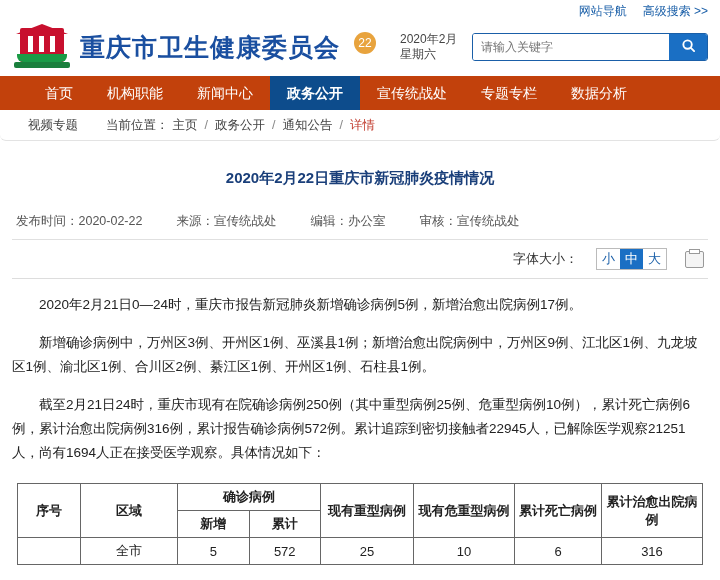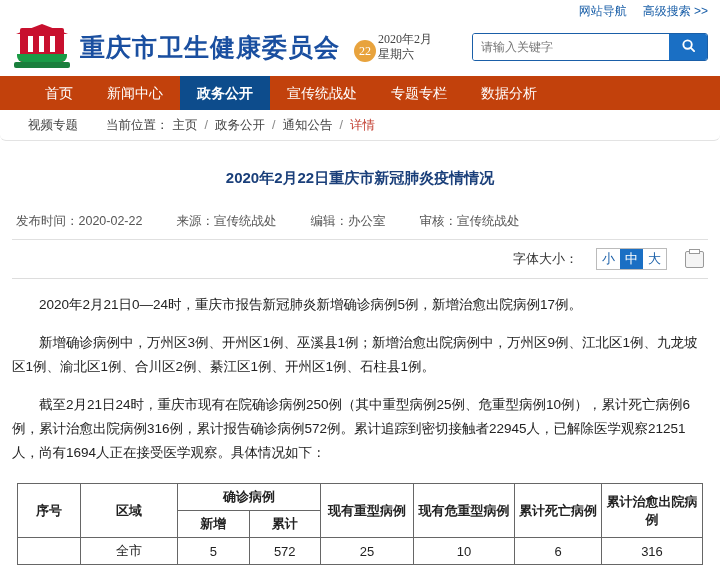--- a/index.html
+++ b/index.html
@@ -41,21 +41,21 @@
   }
   .logo .base{
     position:absolute;left:0px;top:38px;width:56px;height:6px;
     background:#1a7f3c;border-radius:2px;
   }
   .logo .g1{position:absolute;left:3px;top:30px;width:50px;height:8px;background:#1a9b46;border-radius:0 0 6px 6px;}
   .org-title{
     font-size:25px;font-weight:bold;color:#1a4fa0;letter-spacing:1px;
     white-space:nowrap;
   }
-  .datewrap{display:flex;align-items:flex-end;gap:2px;margin-left:4px;font-family:Liberation Serif, serif;}
+  .datewrap{display:flex;align-items:flex-start;gap:24px;margin-left:4px;}
   .datenum{
     width:22px;height:22px;border-radius:50%;
     background:#e8a33d;color:#fff;font-size:12px;
     display:flex;align-items:center;justify-content:center;
   }
   .datetxt{font-size:12px;color:#444;line-height:15px;}
   .searchbox{
     margin-left:auto;display:flex;align-items:center;
     border:1px solid #1a5fa8;border-radius:3px;overflow:hidden;height:26px;
   }
@@ -162,20 +162,21 @@
             <circle cx="7" cy="7" r="4.5"></circle>
             <line x1="10.5" y1="10.5" x2="14" y2="14" stroke-linecap="round"></line>
           </svg>
       </span>
     </div>
   </div>
 </div>
 
 <div class="navbar">
   <div class="item">首页</div>
+  <div class="item">机构职能</div>
   <div class="item">新闻中心</div>
   <div class="item active">政务公开</div>
   <div class="item">宣传统战处</div>
   <div class="item">专题专栏</div>
   <div class="item">数据分析</div>
 </div>
 
 <div class="crumbrow">
   <span class="vs">视频专题</span>
   <span>当前位置：</span>

